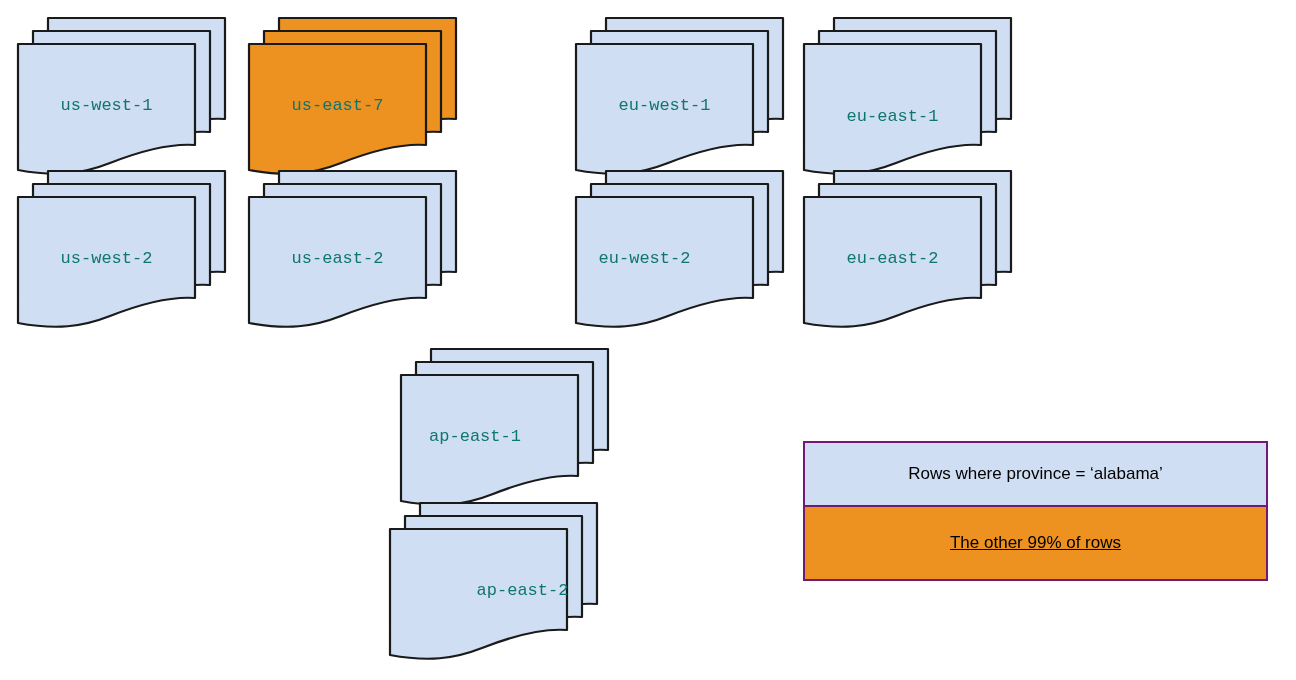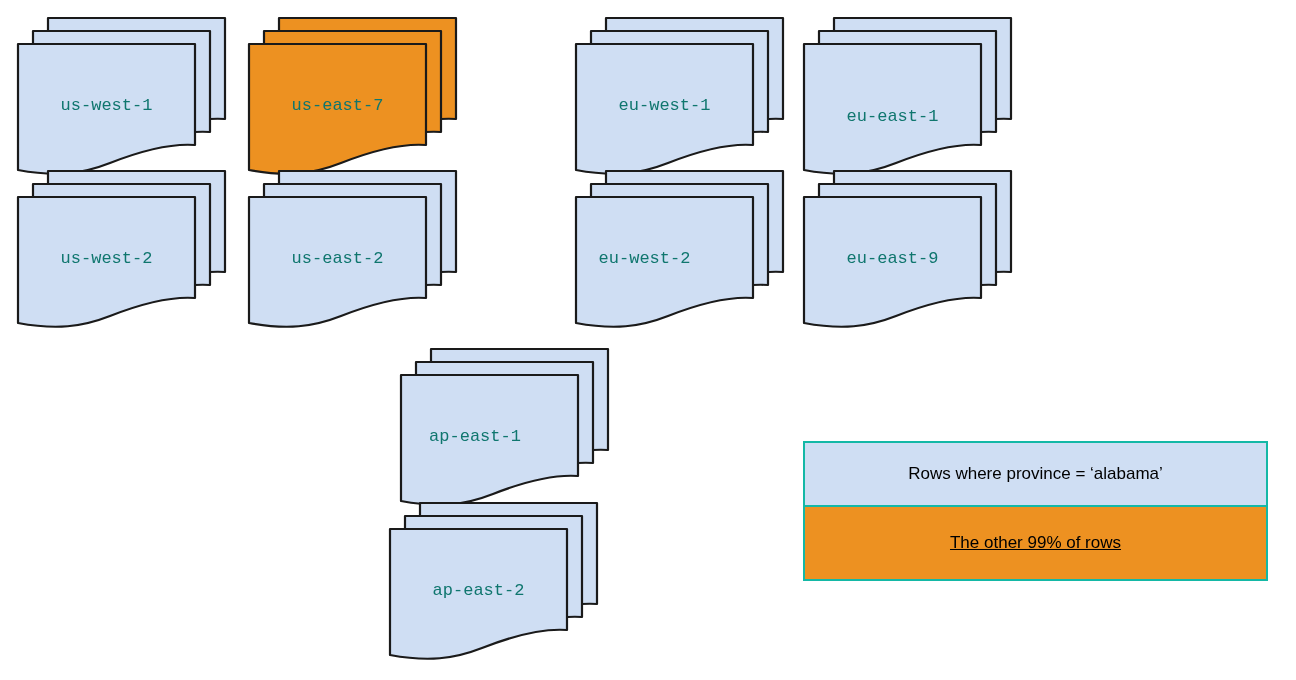--- a/index.html
+++ b/index.html
@@ -27,21 +27,21 @@
     font-family: Liberation Mono, monospace;
     font-size: 17px;
     color: #0f766e;
     white-space: nowrap;
     text-align: center;
     pointer-events: none;
   }
   .legend-box {
     position: absolute;
     box-sizing: border-box;
-    border: 2px solid #14b8a6;
+    border: 2px solid #701a75;
     display: flex;
     align-items: center;
     justify-content: center;
     font-family: "Liberation Sans", sans-serif;
     font-size: 17px;
     color: #000000;
     white-space: nowrap;
   }
 </style>
 </head>
@@ -110,23 +110,23 @@
 </svg>
 
 <div id="labels-html">
     <div class="stack-label" style="left: 18px; top: 96px; width: 177px;">us-west-1</div>
     <div class="stack-label" style="left: 249px; top: 96px; width: 177px;">us-east-7</div>
     <div class="stack-label" style="left: 576px; top: 96px; width: 177px;">eu-west-1</div>
     <div class="stack-label" style="left: 804px; top: 96px; width: 177px; margin-top: 11px;">eu-east-1</div>
     <div class="stack-label" style="left: 18px; top: 249px; width: 177px;">us-west-2</div>
     <div class="stack-label" style="left: 249px; top: 249px; width: 177px;">us-east-2</div>
     <div class="stack-label" style="left: 556px; top: 249px; width: 177px;">eu-west-2</div>
-    <div class="stack-label" style="left: 804px; top: 249px; width: 177px;">eu-east-9</div>
+    <div class="stack-label" style="left: 804px; top: 249px; width: 177px;">eu-east-2</div>
     <div class="stack-label" style="left: 401px; top: 427px; width: 148px;">ap-east-1</div>
-    <div class="stack-label" style="left: 390px; top: 581px; width: 177px;">ap-east-2</div>
+    <div class="stack-label" style="left: 390px; top: 581px; width: 177px; padding-left: 44px;">ap-east-2</div>
   </div>
 
 <div id="legend">
     <div class="legend-box" style="left: 803px; top: 441px; width: 465px; height: 66px; background: rgb(207, 222, 243);">
       <span>Rows where province = ‘alabama’</span>
     </div>
     <div class="legend-box" style="left: 803px; top: 505px; width: 465px; height: 76px; background: rgb(237, 145, 33); text-decoration: underline;">
       <span>The other 99% of rows</span>
     </div>
   </div>

